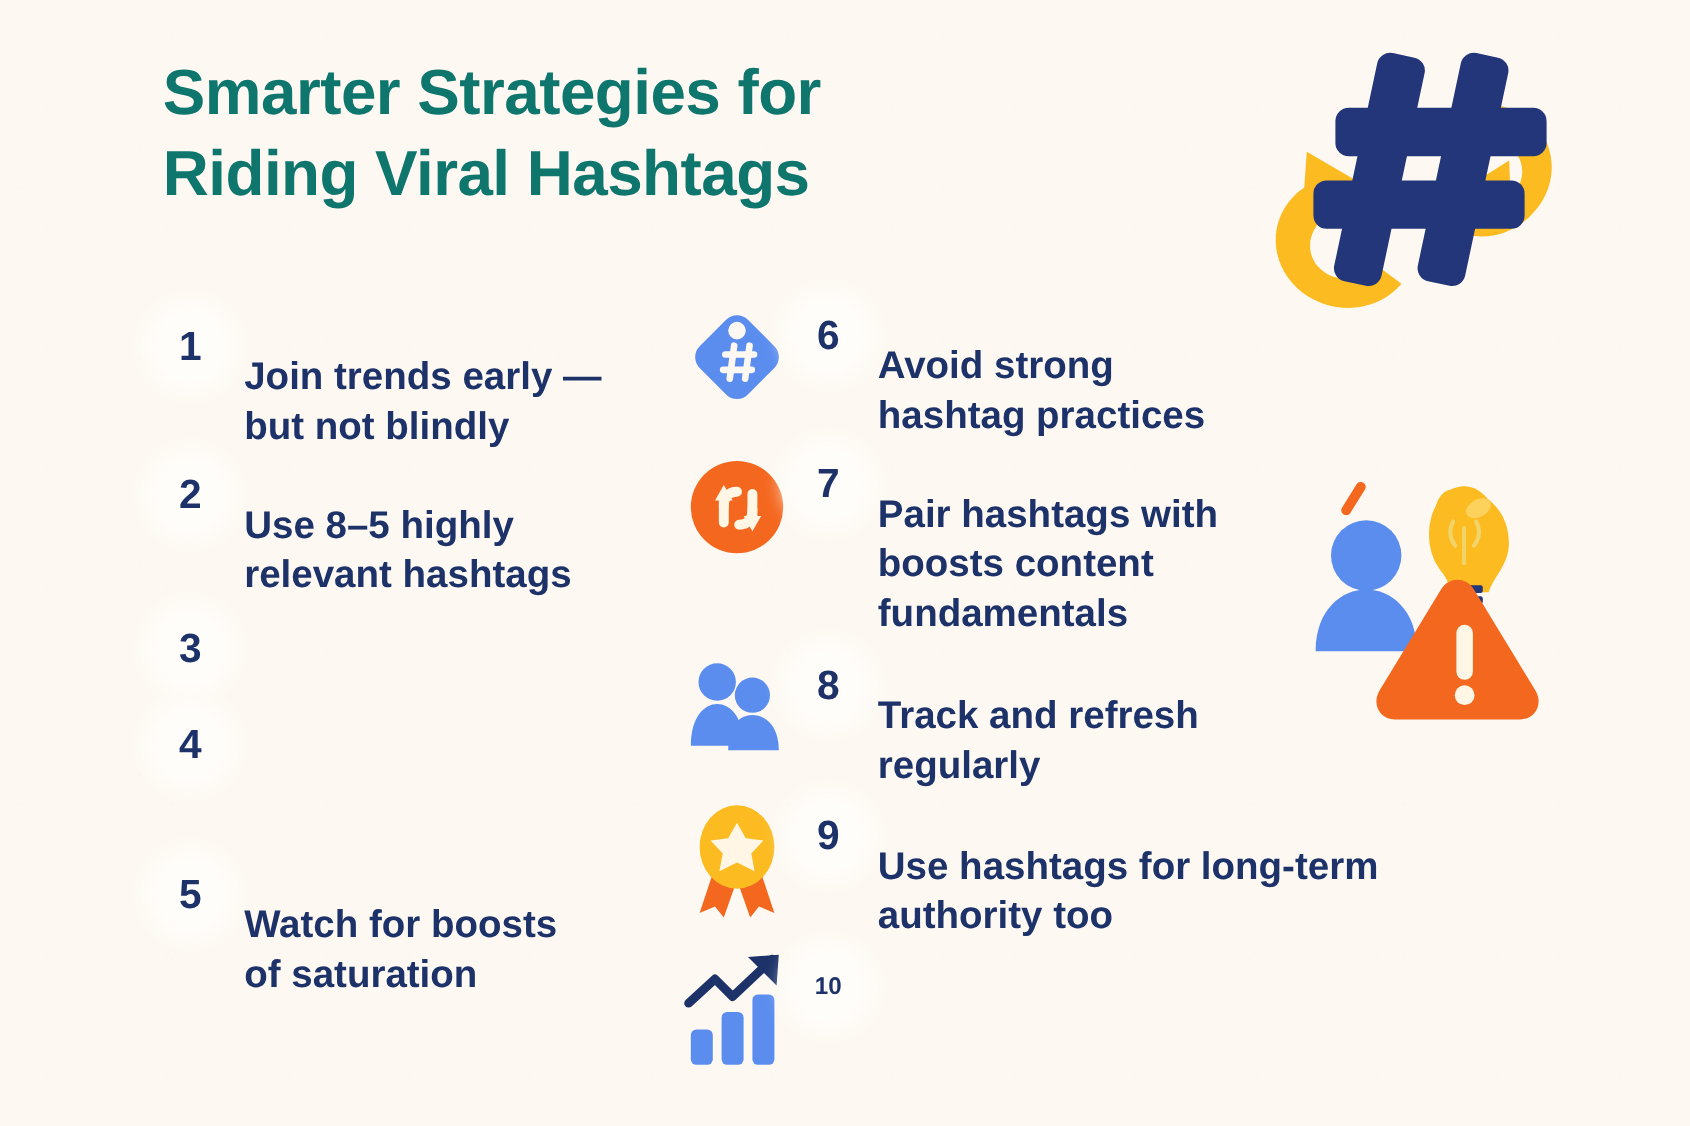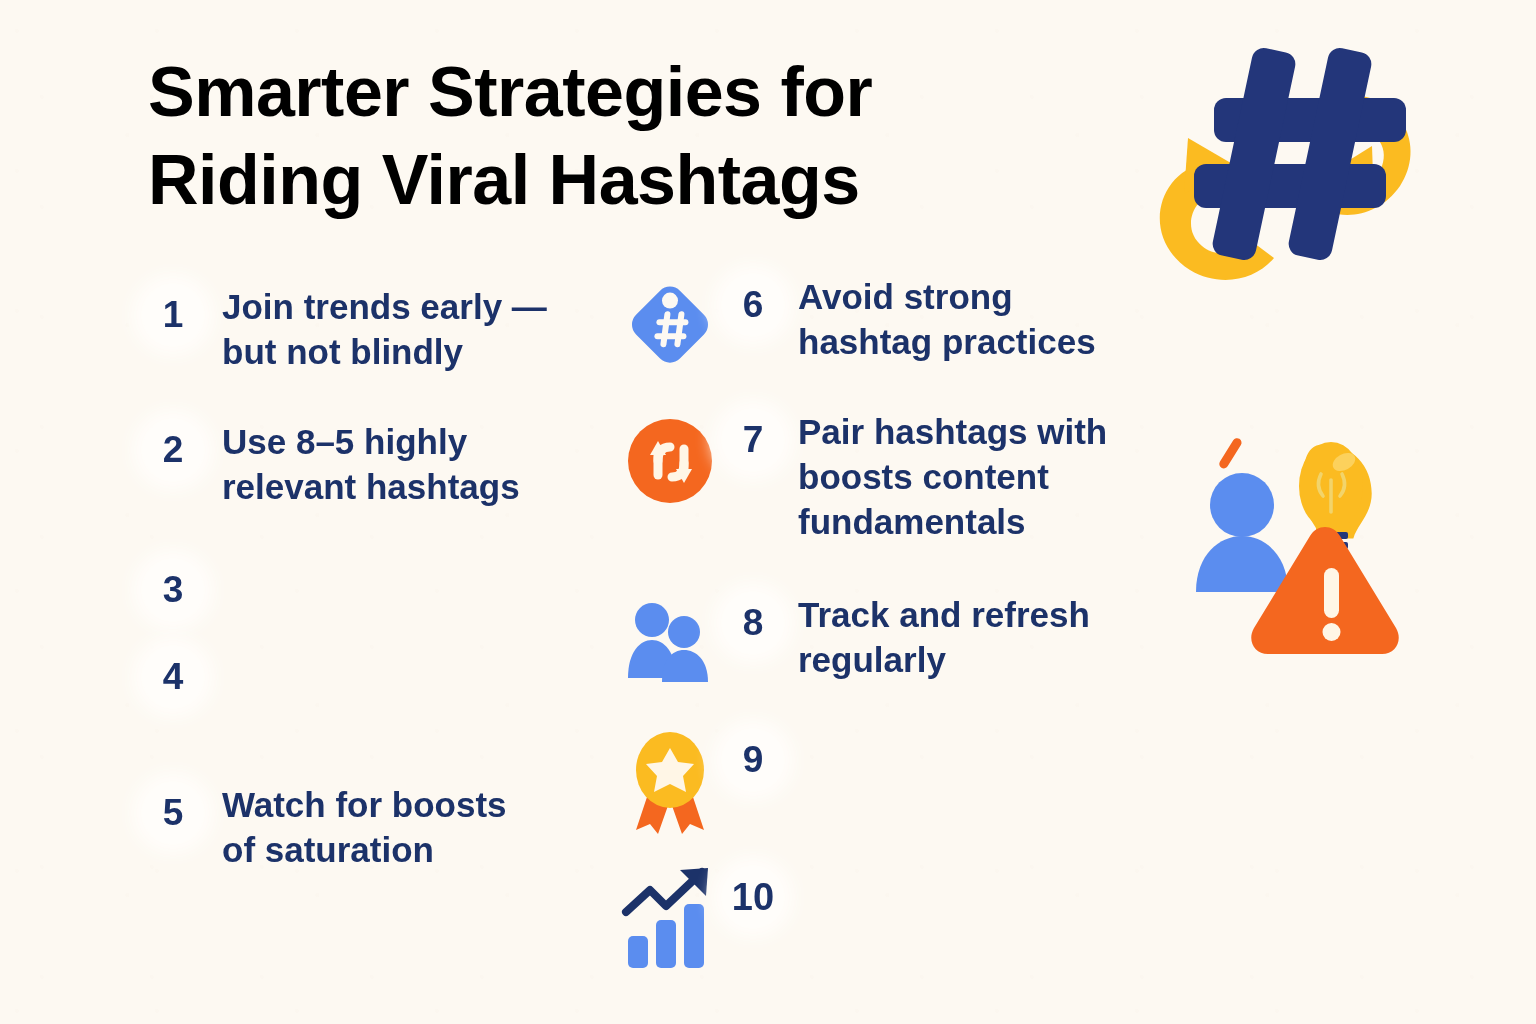--- a/index.html
+++ b/index.html
@@ -29,25 +29,25 @@
       radial-gradient(circle at 38% 88%, rgba(200,180,150,.04) 0 2px, transparent 2px);
     background-size: 140px 140px, 190px 190px, 110px 110px;
   }
 
   
   .title {
     position: absolute;
     left: 148px;
     top: 48px;
     width: 960px;
-    font-size: 70px;
+    font-size: 58px;
     line-height: 1.26;
     font-weight: 800;
     letter-spacing: -0.5px;
-    color: #000000;
+    color: #0f766e;
     white-space: pre-line;
   }
 
   
   .hero-art {
     position: absolute;
     left: 1128px;
     top: 34px;
     width: 310px;
     height: 252px;
@@ -91,29 +91,30 @@
     border-radius: 50%;
     background: #FFFDFA;
     display: flex;
     align-items: center;
     justify-content: center;
     font-size: 37px;
     font-weight: 700;
     color: #1C3269;
     box-shadow: 0 0 16px 10px #FFFDFA;
   }
-  .badge.wide { font-size: 38px; text-align: center; }
+  .badge.wide { font-size: 22px; text-align: center; }
 
   .row-text {
     font-size: 35px;
     line-height: 1.29;
     font-weight: 600;
     color: #1C3269;
     white-space: pre-line;
     padding-left: 14px;
+    margin-top: 36px;
   }
 
   
   .col-left .row { left: 0; }
   .col-left .badge { margin-right: 4px; }
 
   
   .col-right .row { left: 0; }
 </style>
 </head>
@@ -266,20 +267,22 @@
   <div class="row" style="top:455px;">
     <div class="icon-slot">
       <svg viewBox="0 0 100 110" width="100" height="110">
         <path d="M30 62 L16 104 l14 -6 l8 10 l12 -34 z" fill="#F4671F"></path>
         <path d="M70 62 L84 104 l-14 -6 l-8 10 l-12 -34 z" fill="#F4671F"></path>
         <ellipse cx="50" cy="44" rx="34" ry="38" fill="#FBBB21"></ellipse>
         <path d="M50 22 l8 14 l16 2 l-11 12 l3 16 l-16 -8 l-16 8 l3 -16 l-11 -12 l16 -2 z" fill="#FFF6E6"></path>
       </svg>
     </div>
     <div class="badge">9</div>
+    <div class="row-text">Use hashtags for long-term
+authority too</div>
   </div>
 
   <div class="row" style="top:592px;">
     <div class="icon-slot">
       <svg viewBox="0 0 100 105" width="100" height="105">
         <rect x="8" y="70" width="20" height="32" rx="5" fill="#5B8DEF"></rect>
         <rect x="36" y="54" width="20" height="48" rx="5" fill="#5B8DEF"></rect>
         <rect x="64" y="38" width="20" height="64" rx="5" fill="#5B8DEF"></rect>
         <g fill="none" stroke="#1C3269" stroke-width="8" stroke-linecap="round" stroke-linejoin="round">
           <path d="M6 46 L30 24 L46 40 L82 6"></path>

